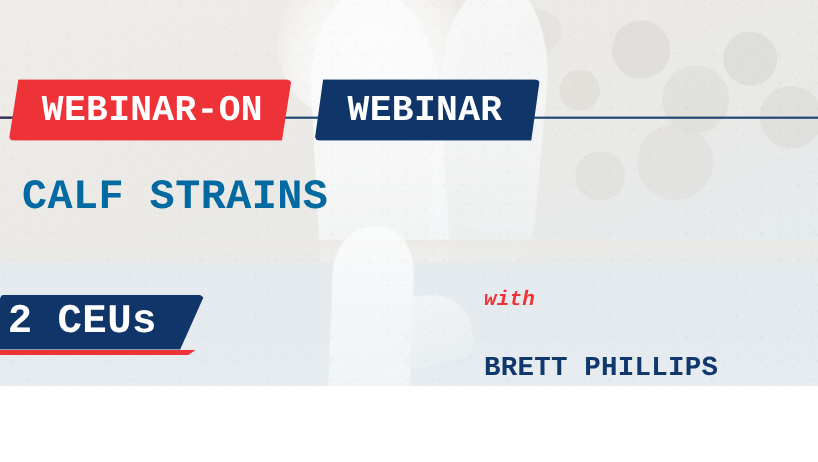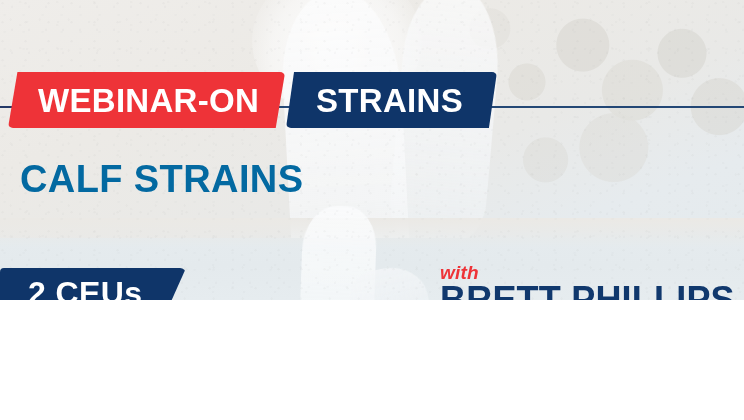--- a/index.html
+++ b/index.html
@@ -3,23 +3,23 @@
 <meta charset="utf-8">
 <style>
   html, body {
     margin: 0;
     padding: 0;
     background: #ffffff;
   }
   #promo-banner {
     position: relative;
     width: 744px;
-    height: 300px;
+    height: 351px;
     overflow: hidden;
-    font-family: Liberation Sans, sans-serif;
+    font-family: Liberation Mono, monospace;
     background: #ebe9e5;
     user-select: none;
   }
 
   
   .bg-base {
     position: absolute;
     inset: 0;
     background:
       linear-gradient(160deg, #efedea 0%, #eceae6 30%, #e9e9e7 55%, #e6ebee 75%, #e3eaed 100%);
@@ -227,25 +227,25 @@
     width: 186px;
     height: 50px;
     background: #0f3569;
     clip-path: polygon(0 0, 100% 0, 88% 100%, 0 100%);
     border-radius: 4px 6px 6px 0;
     display: flex;
     align-items: center;
   }
   .ceu-text {
     color: #ffffff;
-    font-size: 32px;
+    font-size: 37px;
     font-weight: 700;
     letter-spacing: .4px;
     line-height: 1;
-    padding-left: 28px;
+    padding-left: 7px;
     white-space: nowrap;
   }
   .ceu-stripe {
     position: absolute;
     left: 0;
     top: 50px;
     width: 178px;
     height: 5px;
     background: #ee3338;
     clip-path: polygon(0 0, 100% 0, 96% 100%, 0 100%);
@@ -261,25 +261,26 @@
     color: #ee3338;
     font-size: 19px;
     font-weight: 700;
     font-style: italic;
     letter-spacing: .2px;
     line-height: 1;
     margin-bottom: 0;
   }
   .presenter-name {
     color: #10386d;
-    font-size: 36px;
+    font-size: 25px;
     font-weight: 700;
     letter-spacing: .2px;
     line-height: 1.02;
     white-space: nowrap;
+    margin-top: 40px;
   }
 </style>
 </head>
 <body>
 
 <div id="promo-banner">
 
   <div class="bg-base"></div>
   <div class="bg-foliage"></div>
   <div class="bg-blob"></div>
@@ -292,21 +293,21 @@
   <div class="bg-grain"></div>
 
   <div class="header-rule-red"></div>
   <div class="header-rule"></div>
 
   <div class="ribbon-row">
     <div class="ribbon ribbon-webinar">
       <span class="ribbon-text">WEBINAR-ON</span>
     </div>
     <div class="ribbon ribbon-demand">
-      <span class="ribbon-text">STRAINS</span>
+      <span class="ribbon-text">WEBINAR</span>
     </div>
   </div>
 
   <div class="headline">CALF STRAINS</div>
 
   <div class="ceu-wrap">
     <div class="ceu-badge">
       <span class="ceu-text">2 CEUs</span>
     </div>
     <div class="ceu-stripe"></div>

